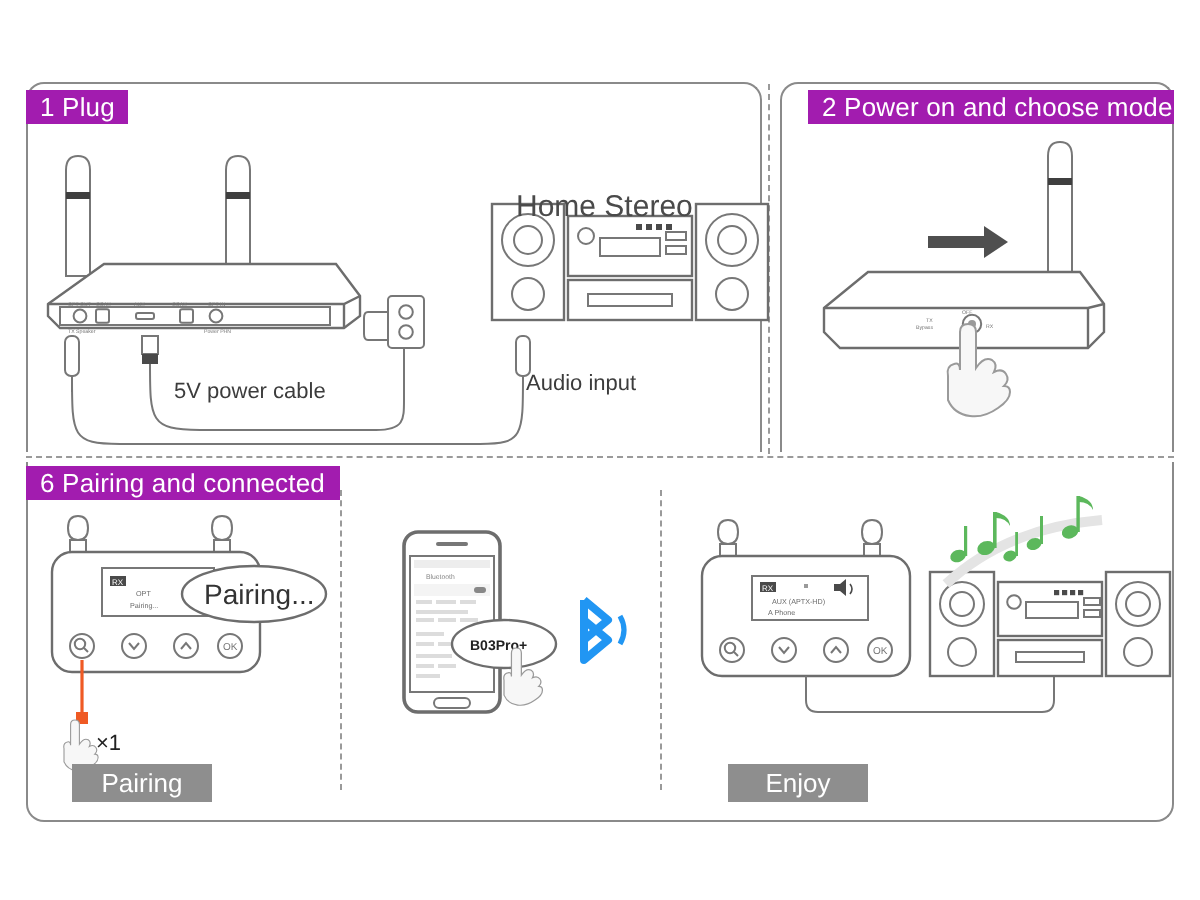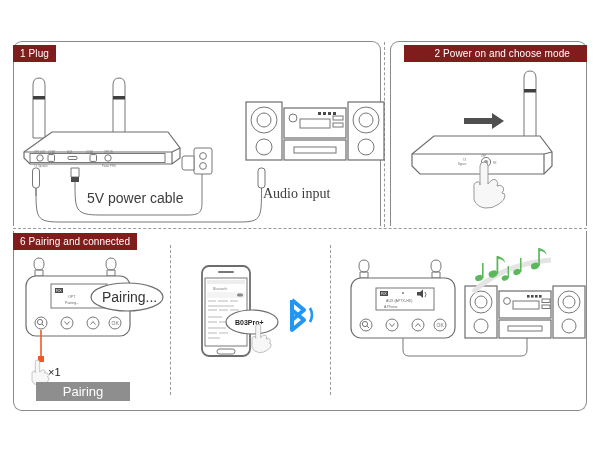--- a/index.html
+++ b/index.html
@@ -20,38 +20,38 @@
       border:1.6px solid #8a8a8a;border-radius:0 0 9px 9px;border-top:none;}
 
   .hsep{position:absolute;left:13px;width:574px;height:0;
         border-top:1.5px dashed #9a9a9a;}
   #sep-top{top:228px;}
   .vsep{position:absolute;width:0;border-left:1.5px dashed #9a9a9a;}
   #sep-mid{left:384px;top:42px;height:185px;}
   #sep-p3a{left:170px;top:245px;height:150px;}
   #sep-p3b{left:330px;top:245px;height:150px;}
 
-  .hdr{position:absolute;background:#7f1d1d;color:#fff;
-       font-size:10px;line-height:17px;height:17px;
+  .hdr{position:absolute;background:#a21caf;color:#fff;
+       font-size:13px;line-height:17px;height:17px;
        padding:0 7px;white-space:nowrap;letter-spacing:.1px;}
   #hdr-1{left:13px;top:45px;}
   #hdr-2{left:404px;top:45px;width:183px;box-sizing:border-box;text-align:right;padding-right:17px;}
   #hdr-3{left:13px;top:233px;}
 
   .cap{position:absolute;background:#8e8e8e;color:#fff;text-align:center;
-       font-size:13px;line-height:19px;height:19px;width:94px;}
+       font-size:13px;line-height:19px;height:19px;width:70px;}
   #cap-pairing{left:36px;top:382px;}
   #cap-select{left:205px;top:382px;}
   #cap-enjoy{left:364px;top:382px;}
 
   .ttl{position:absolute;color:#4a4a4a;font-size:15px;white-space:nowrap;}
   #t-homestereo{left:258px;top:95px;}
-  .lbl{position:absolute;color:#3c3c3c;font-size:14px;white-space:nowrap;}
+  .lbl{position:absolute;color:#3c3c3c;font-size:11px;white-space:nowrap;}
   #l-power{left:87px;top:190px;}
-  #l-audio{left:263px;top:186px;font-family:Liberation Serif, serif;}
+  #l-audio{left:263px;top:186px;}
   #l-x1{left:48px;top:366px;font-size:11px;color:#222;}
 
   svg{display:block;overflow:visible;}
   .ln{fill:none;stroke:#6d6d6d;stroke-width:1.2;}
   .ln2{fill:none;stroke:#777;stroke-width:1;}
   .fillw{fill:#fff;stroke:#6d6d6d;stroke-width:1.2;}
   .fillw2{fill:#fff;stroke:#777;stroke-width:1;}
   .gdark{fill:#4f4f4f;}
   .tiny{font-size:2.6px;fill:#777;font-family:"Liberation Sans",sans-serif;}
   .lcdt{font-size:3.6px;fill:#6a6a6a;font-family:"Liberation Sans",sans-serif;}
@@ -148,20 +148,21 @@
       <rect class="fillw2" x="87" y="21" width="10" height="4"></rect>
       <rect x="72" y="10" width="3" height="3" fill="#4a4a4a"></rect>
       <rect x="77" y="10" width="3" height="3" fill="#4a4a4a"></rect>
       <rect x="82" y="10" width="3" height="3" fill="#4a4a4a"></rect>
       <rect x="87" y="10" width="3" height="3" fill="#4a4a4a"></rect>
       <rect class="fillw" x="38" y="38" width="62" height="20"></rect>
       <rect class="fillw2" x="48" y="45" width="42" height="6"></rect>
     </g>
   </svg>
 
+  <div class="ttl" id="t-homestereo">Home Stereo</div>
   <div class="lbl" id="l-power">5V power cable</div>
   <div class="lbl" id="l-audio">Audio input</div>
 
   <svg style="position:absolute;left:400px;top:62px;" width="180" height="160">
 
     <g>
       <path d="M64 56 L92 56 L92 51 L104 59 L92 67 L92 62 L64 62 Z" class="gdark"></path>
     </g>
 
     <g>
@@ -330,14 +331,15 @@
         <ellipse cx="172" cy="20" rx="3.8" ry="2.9" transform="rotate(-20 172 20)"></ellipse>
           <rect x="175" y="6" width="1.5" height="14"></rect>
         <ellipse cx="190" cy="14" rx="4.2" ry="3.2" transform="rotate(-20 190 14)"></ellipse>
           <rect x="193.2" y="-4" width="1.7" height="18"></rect>
           <path d="M194.5 -4 q7 2 7 7 q-2-4 -7-4 z"></path>
       </g>
     </g>
   </svg>
 
   <div class="cap" id="cap-pairing">Pairing</div>
+  <div class="cap" id="cap-enjoy">Enjoy</div>
 
 </div>
 
 </body></html>

